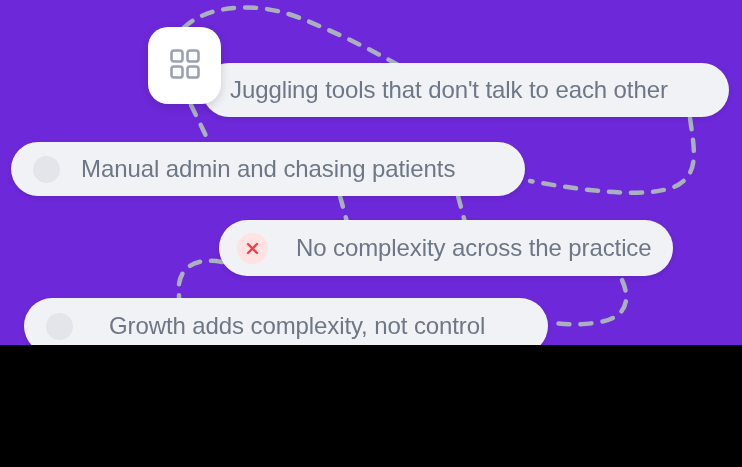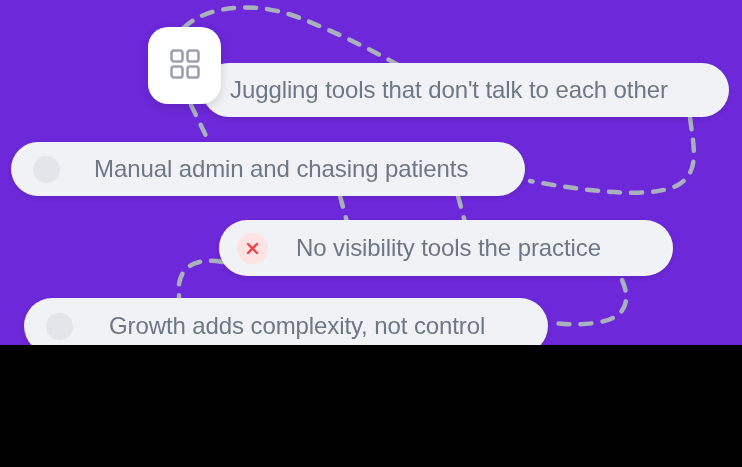--- a/index.html
+++ b/index.html
@@ -79,21 +79,21 @@
     height: 54px;
     padding-left: 28px;
   }
   
   #pill-manual {
     left: 11px;
     top: 142px;
     width: 514px;
     height: 54px;
     padding-left: 22px;
-    gap: 34px;
+    gap: 21px;
   }
   
   #pill-visibility {
     left: 219px;
     top: 220px;
     width: 454px;
     height: 56px;
     padding-left: 18px;
     gap: 28px;
   }
@@ -178,21 +178,21 @@
     <span class="dot"></span>
     <span class="pill-label">Manual admin and chasing patients</span>
   </div>
 
   <div class="pill" id="pill-visibility">
     <span class="xbadge">
       <svg width="17" height="17" viewBox="0 0 17 17" aria-hidden="true">
         <path d="M4 4 L13 13 M13 4 L4 13" stroke="#f1414a" stroke-width="2.4" stroke-linecap="round"></path>
       </svg>
     </span>
-    <span class="pill-label">No visibility tools the practice</span>
+    <span class="pill-label">No complexity across the practice</span>
   </div>
 
   <div class="pill" id="pill-growth">
     <span class="dot"></span>
     <span class="pill-label">Growth adds complexity, not control</span>
   </div>
 
   <div class="icon-card" id="card-bottom">
     <span class="grid-icon">
       <svg width="34" height="34" viewBox="0 0 34 34" aria-hidden="true">

